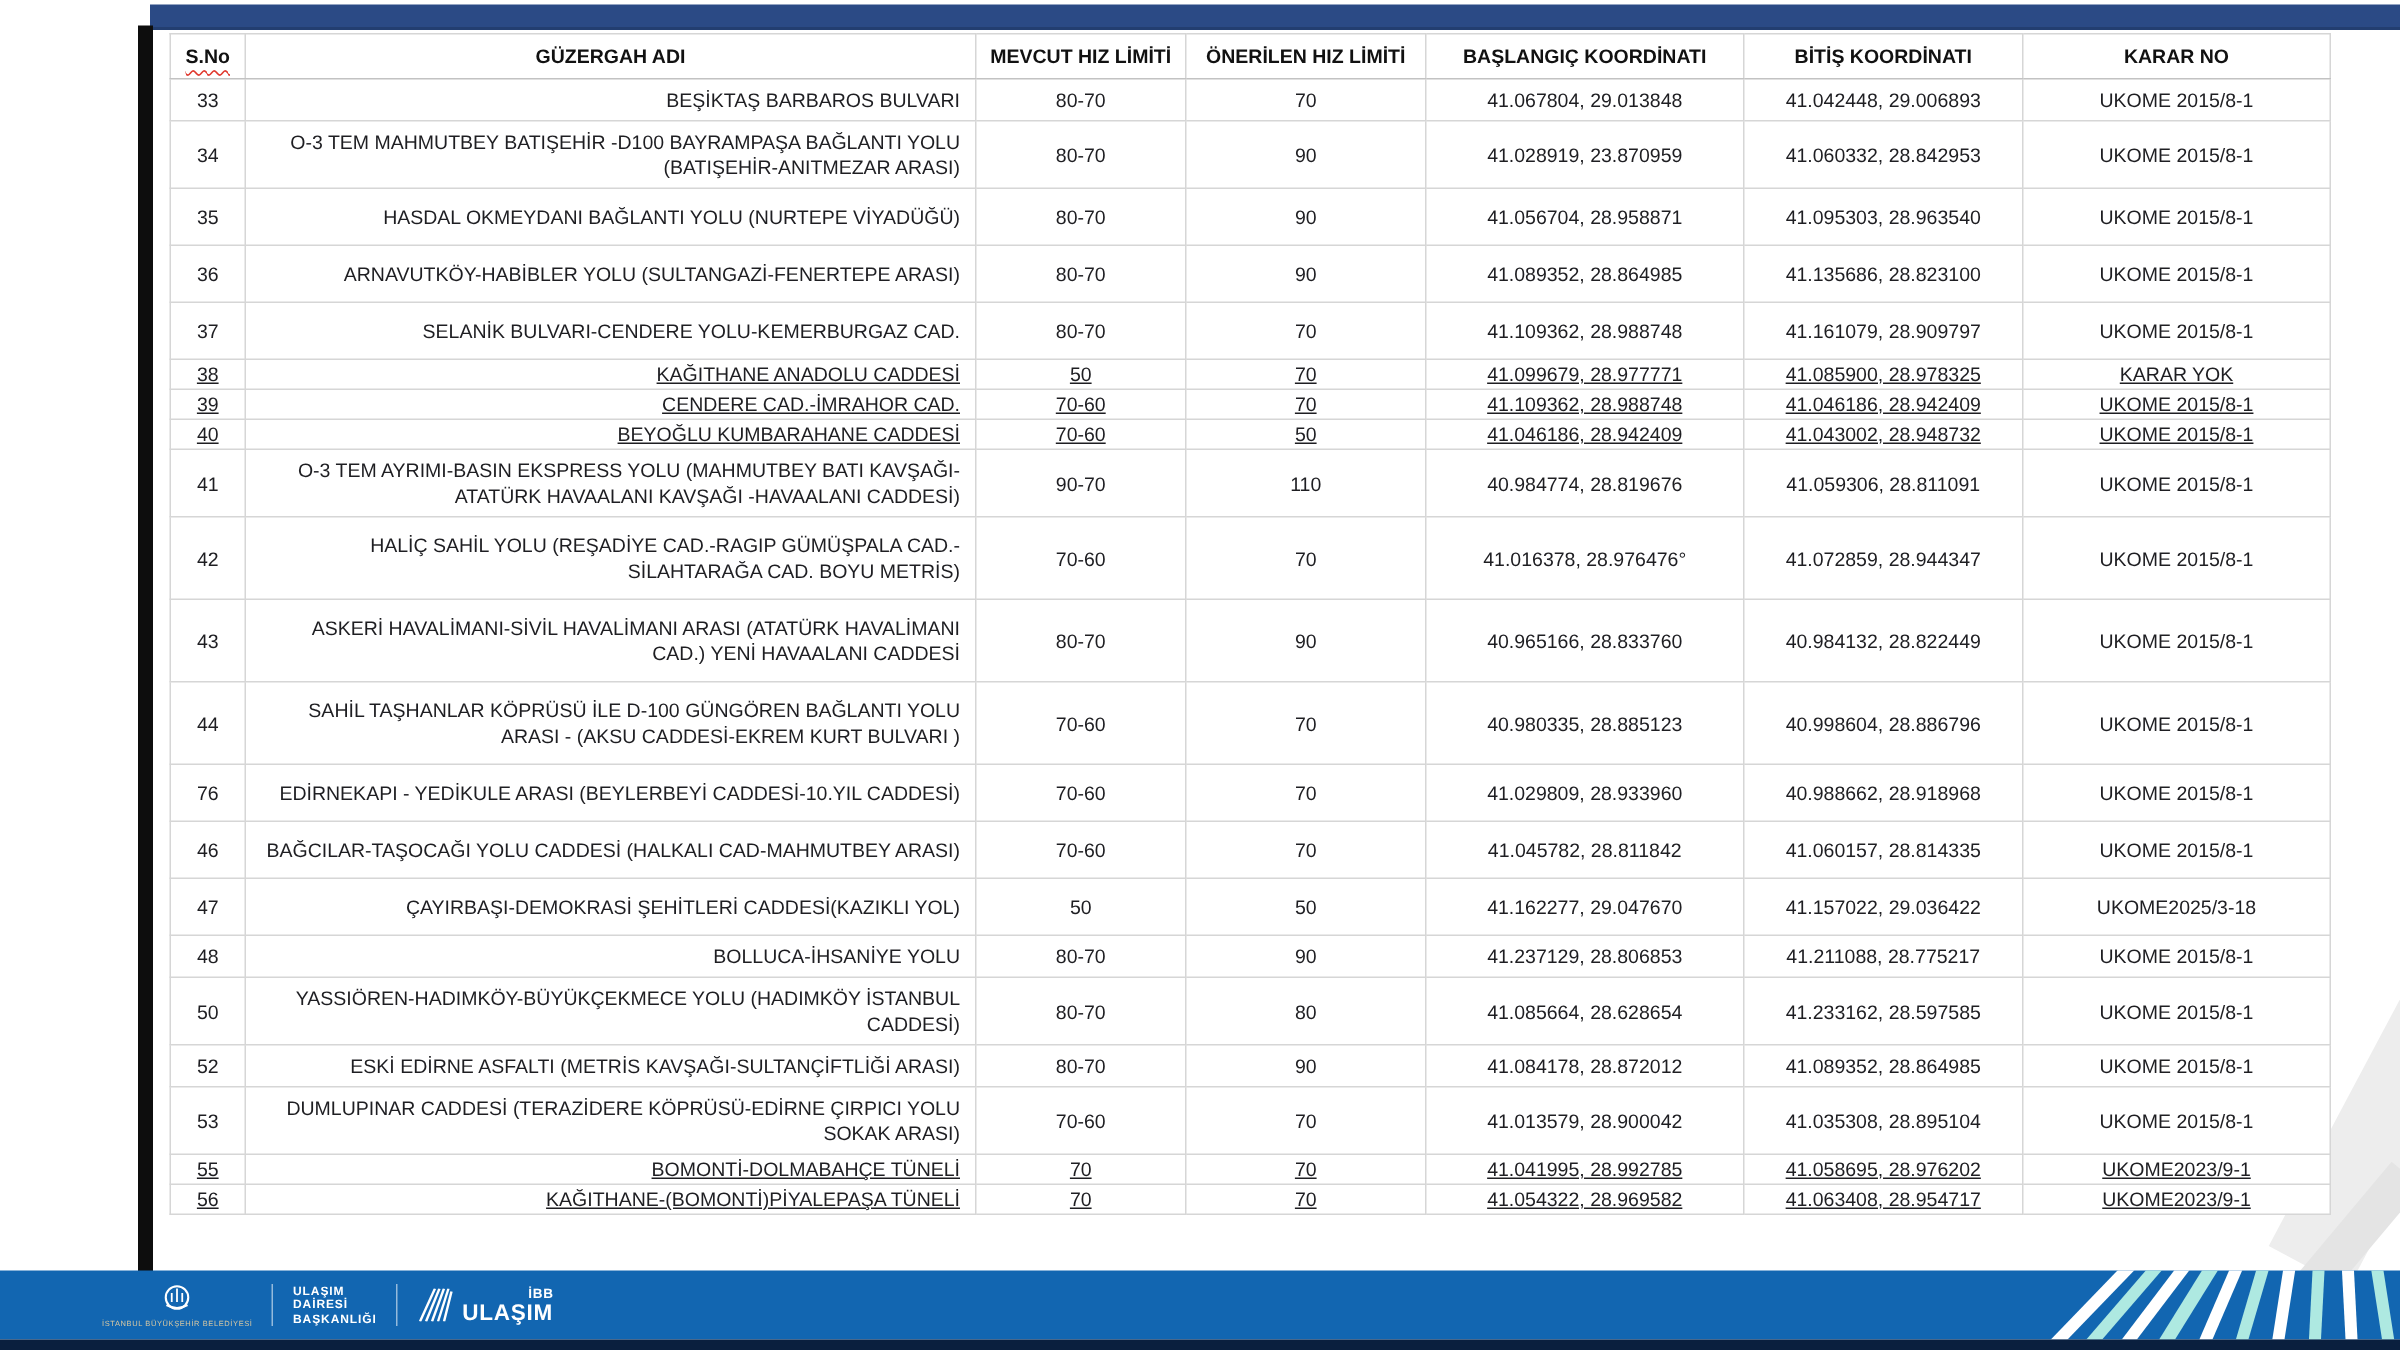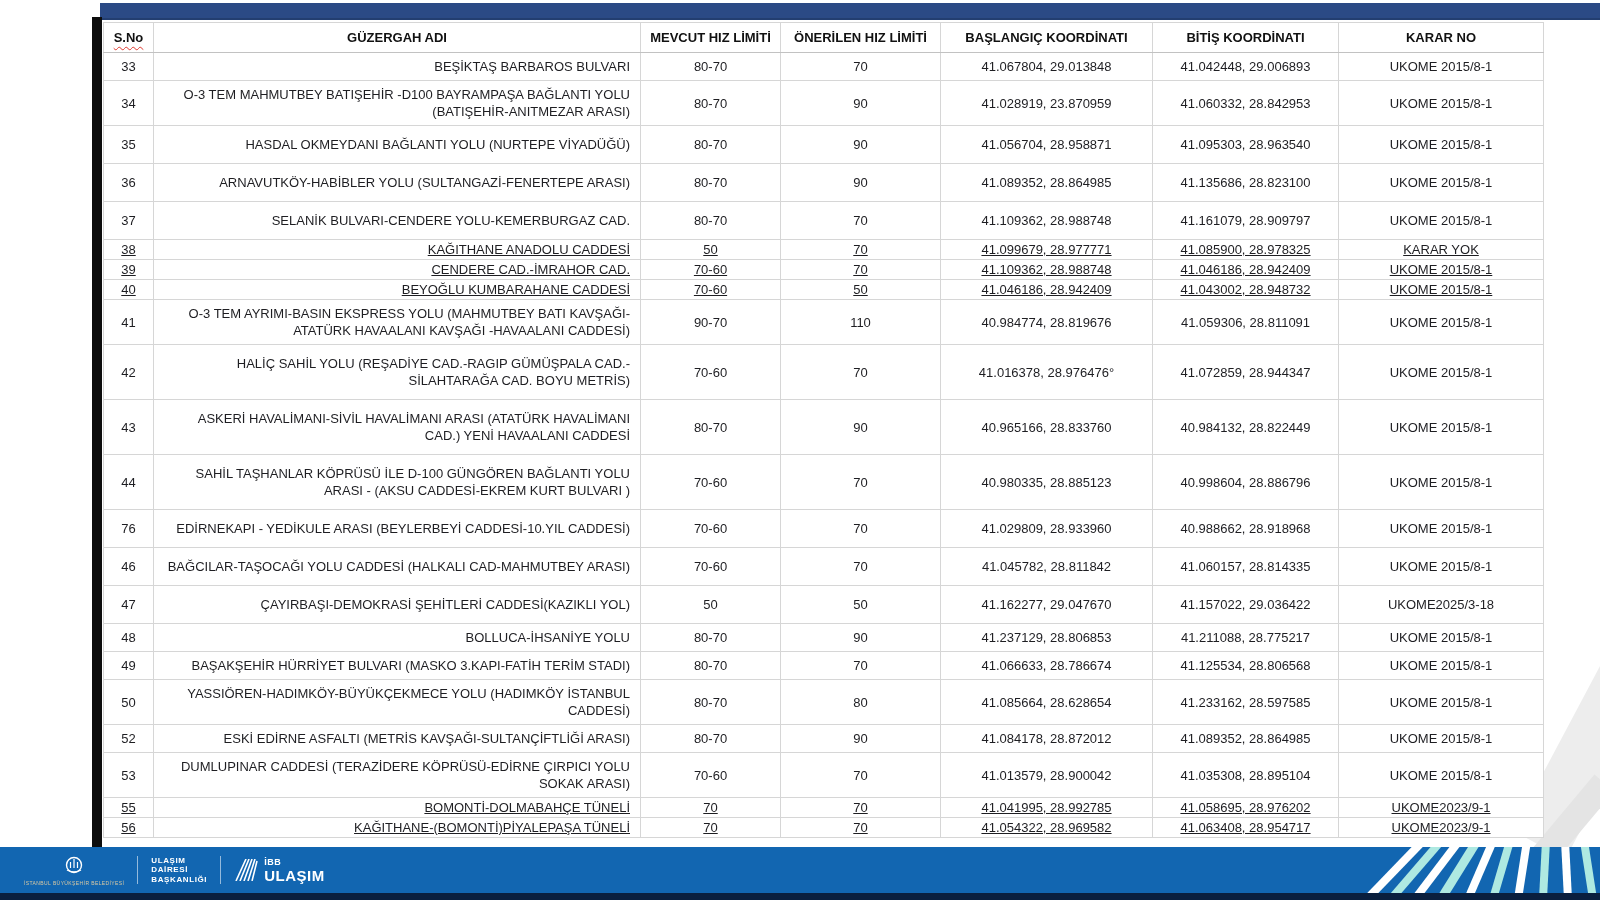--- a/index.html
+++ b/index.html
@@ -12,46 +12,46 @@
 
   
   .left-strip{position:absolute;left:92px;top:17px;width:10px;height:831px;background:#0d0d0d;}
 
   
   .watermark{position:absolute;background:#ededed;z-index:0;}
   .wm1{right:-30px;top:600px;width:60px;height:260px;transform:rotate(28deg);}
   .wm2{right:18px;top:770px;width:26px;height:110px;transform:rotate(40deg);background:#e4e4e4;}
 
   
-  .table-wrap{position:absolute;left:103px;top:22px;width:1440px;z-index:2;}
+  .table-wrap{position:absolute;left:113px;top:22px;width:1440px;z-index:2;}
   table{border-collapse:collapse;width:100%;background:#ffffff;table-layout:fixed;}
   th,td{border:1px solid #d6d6d6;color:#1e1e22;font-size:13px;line-height:17px;
         vertical-align:middle;overflow:hidden;}
   th{font-weight:bold;text-align:center;padding:6px 4px;color:#111;
      border-bottom:1px solid #c2c2c2;font-size:13px;}
   td{text-align:center;padding-left:4px;padding-right:4px;}
   td:nth-child(2){text-align:right;padding-left:8px;padding-right:10px;}
   tr.p0 td{padding-top:1px;padding-bottom:1px;text-decoration:underline;}
   tr.p1 td{padding-top:5px;padding-bottom:5px;}
   tr.p2 td{padding-top:10px;padding-bottom:10px;}
   .squiggle{text-decoration:underline;text-decoration-style:wavy;
             text-decoration-color:#e0392f;text-decoration-thickness:1px;text-underline-offset:4px;}
 
   
   .footer-bar{position:absolute;left:0;right:0;bottom:7px;height:46px;background:#1266b1;
               display:flex;align-items:center;z-index:3;}
   .bottom-strip{position:absolute;left:0;right:0;bottom:0;height:7px;background:#0a1f3e;z-index:3;}
-  .footer-left{display:flex;align-items:center;gap:13px;padding-left:24px;}
+  .footer-left{display:flex;align-items:center;gap:13px;padding-left:68px;}
   .emblem{display:flex;flex-direction:column;align-items:center;color:#fff;}
   .emblem-caption{font-size:5px;letter-spacing:.4px;color:#d9c9a3;margin-top:1px;white-space:nowrap;}
   .v-div{width:1px;height:28px;background:rgba(255,255,255,.55);}
   .dept{color:#fff;font-weight:bold;font-size:8px;letter-spacing:.6px;line-height:9.5px;}
   .brand{display:flex;align-items:center;gap:6px;color:#fff;}
   .brand-text{line-height:1;}
-  .brand-top{font-size:9px;font-weight:bold;letter-spacing:.5px;display:block;}
+  .brand-top{font-size:9px;font-weight:bold;letter-spacing:.5px;display:block;margin-left:44px;}
   .brand-bottom{font-size:15px;font-weight:bold;letter-spacing:.5px;display:block;margin-top:1px;}
   .pattern{position:absolute;right:0;bottom:0;height:46px;z-index:1;}
 </style>
 </head>
 <body>
 
 <div class="stage">
 
   <div class="top-bar"></div>
   <div class="left-strip"></div>
@@ -216,29 +216,20 @@
             <td>41.157022, 29.036422</td>
             <td>UKOME2025/3-18</td>
           </tr>
           <tr class="p1">
             <td>48</td>
             <td>BOLLUCA-İHSANİYE YOLU</td>
             <td>80-70</td>
             <td>90</td>
             <td>41.237129, 28.806853</td>
             <td>41.211088, 28.775217</td>
-            <td>UKOME 2015/8-1</td>
-          </tr>
-          <tr class="p1">
-            <td>49</td>
-            <td>BAŞAKŞEHİR HÜRRİYET BULVARI (MASKO 3.KAPI-FATİH TERİM STADI)</td>
-            <td>80-70</td>
-            <td>70</td>
-            <td>41.066633, 28.786674</td>
-            <td>41.125534, 28.806568</td>
             <td>UKOME 2015/8-1</td>
           </tr>
           <tr class="p1">
             <td>50</td>
             <td>YASSIÖREN-HADIMKÖY-BÜYÜKÇEKMECE YOLU (HADIMKÖY İSTANBUL CADDESİ)</td>
             <td>80-70</td>
             <td>80</td>
             <td>41.085664, 28.628654</td>
             <td>41.233162, 28.597585</td>
             <td>UKOME 2015/8-1</td>

